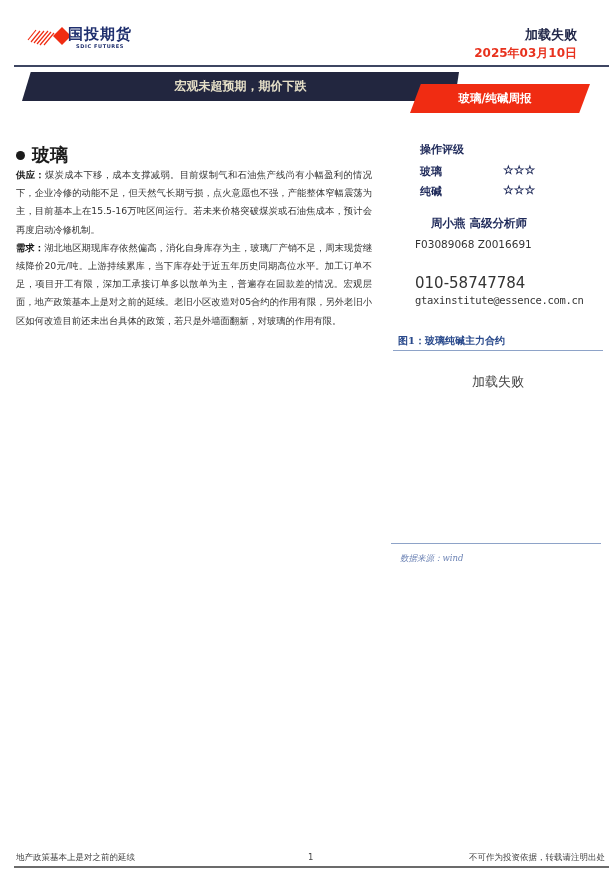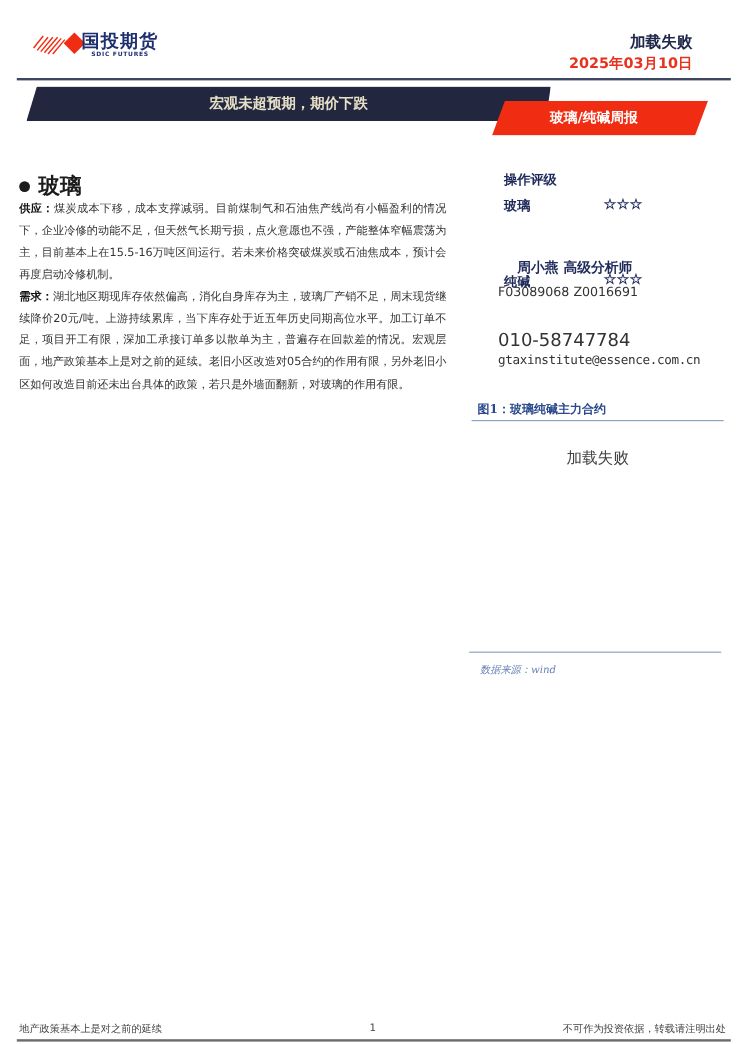--- a/index.html
+++ b/index.html
@@ -96,21 +96,21 @@
   <p><span class="lead">供应：</span><span>煤炭成本下移，成本支撑减弱。目前煤制气和石油焦产线尚有小幅盈利的情况下，企业冷修的动能不足，但天然气长期亏损，点火意愿也不强，产能整体窄幅震荡为主，目前基本上在15.5-16万吨区间运行。若未来价格突破煤炭或石油焦成本，预计会再度启动冷修机制。</span></p>
   <p><span class="lead">需求：</span><span>湖北地区期现库存依然偏高，消化自身库存为主，玻璃厂产销不足，周末现货继续降价20元/吨。上游持续累库，当下库存处于近五年历史同期高位水平。加工订单不足，项目开工有限，深加工承接订单多以散单为主，普遍存在回款差的情况。宏观层面，地产政策基本上是对之前的延续。老旧小区改造对05合约的作用有限，另外老旧小区如何改造目前还未出台具体的政策，若只是外墙面翻新，对玻璃的作用有限。</span></p>
 </div>
 
 <div class="abs side">
   <div class="rating-title">操作评级</div>
   <div class="rating-row" style="top:22px;">
     <span>玻璃</span>
     <span class="stars">☆☆☆</span>
   </div>
-  <div class="rating-row" style="top:42px;margin-top:43px;">
+  <div class="rating-row" style="top:42px;">
     <span>纯碱</span>
     <span class="stars">☆☆☆</span>
   </div>
   <div class="analyst">周小燕 高级分析师</div>
   <div class="license">F03089068 Z0016691</div>
   <div class="phone">010-58747784</div>
   <div class="email">gtaxinstitute@essence.com.cn</div>
 </div>
 
 <div class="abs fig-title">图1：玻璃纯碱主力合约</div>

